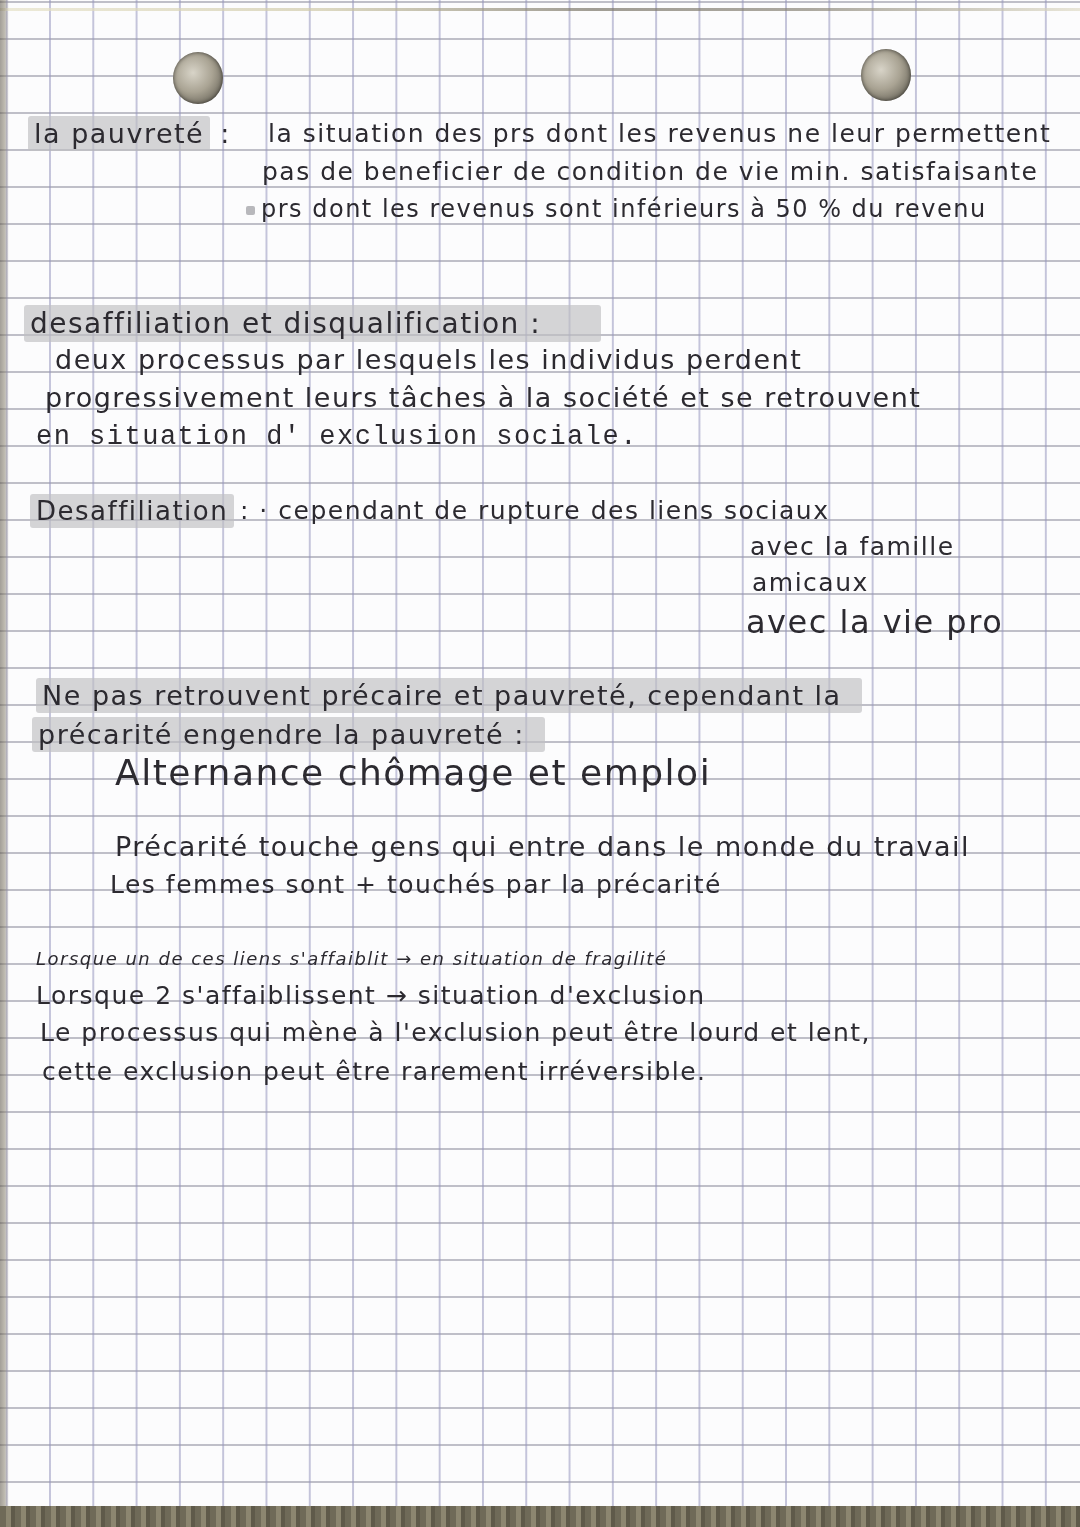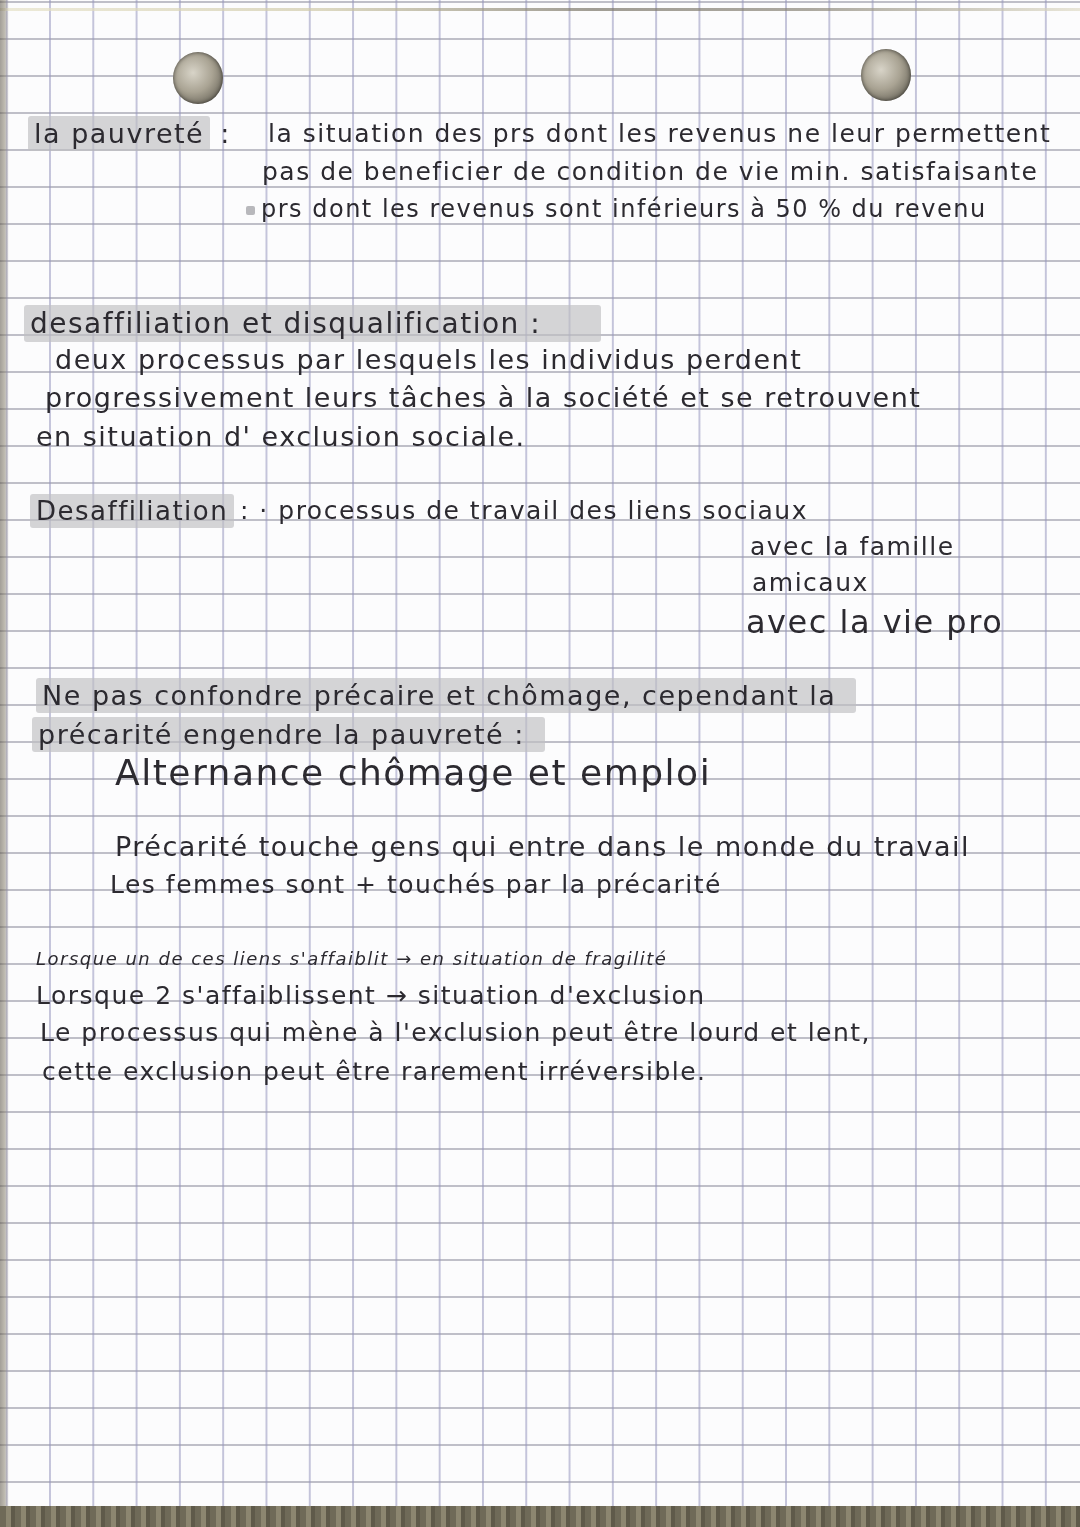--- a/index.html
+++ b/index.html
@@ -67,32 +67,32 @@
   <div class="text" style="left:262px; top:155px; font-size:25px;">pas de beneficier de condition de vie min. satisfaisante</div>
   <div class="text" style="left:246px; top:192px; font-size:24px;">
     <span class="dot"></span><span>prs dont les revenus sont inférieurs à 50 % du revenu</span>
   </div>
 
   <div class="text" style="left:24px; top:307px; font-size:28px;">
     <span class="hl" style="padding-right:60px;">desaffiliation et disqualification :</span>
   </div>
   <div class="text" style="left:55px; top:343px;">deux processus par lesquels les individus perdent</div>
   <div class="text" style="left:45px; top:381px;">progressivement leurs tâches à la société et se retrouvent</div>
-  <div class="text" style="left:36px; top:420px;">en situation d' exclusion sociale.</div>
+  <div class="text" style="left:36px; top:420px;font-family:Liberation Mono, monospace;">en situation d' exclusion sociale.</div>
 
   <div class="text" style="left:30px; top:494px; font-size:26px;">
     <span class="hl">Desaffiliation</span>
   </div>
-  <div class="text" style="left:240px; top:494px; font-size:25px;">: · processus de travail des liens sociaux</div>
+  <div class="text" style="left:240px; top:494px; font-size:25px;">: · cependant de rupture des liens sociaux</div>
   <div class="text" style="left:750px; top:530px; font-size:25px;">avec la famille</div>
   <div class="text" style="left:752px; top:566px; font-size:25px;">amicaux</div>
   <div class="text" style="left:746px; top:605px; font-size:32px;">avec la vie pro</div>
 
   <div class="text" style="left:36px; top:679px; font-size:27px;">
-    <span class="hl" style="padding-right:20px;">Ne pas confondre précaire et chômage, cependant la</span>
+    <span class="hl" style="padding-right:20px;">Ne pas retrouvent précaire et pauvreté, cependant la</span>
   </div>
   <div class="text" style="left:32px; top:718px; font-size:27px;">
     <span class="hl" style="padding-right:20px;">précarité engendre la pauvreté :</span>
   </div>
   <div class="text" style="left:115px; top:756px; font-size:36px;">Alternance chômage et emploi</div>
   <div class="text" style="left:115px; top:830px; font-size:27px;">Précarité touche gens qui entre dans le monde du travail</div>
   <div class="text" style="left:110px; top:868px; font-size:25px;">Les femmes sont + touchés par la précarité</div>
 
   <div class="text" style="left:36px; top:942px; font-size:18px;font-style:italic;">Lorsque un de ces liens s'affaiblit → en situation de fragilité</div>
   <div class="text" style="left:36px; top:979px; font-size:25px;">Lorsque 2 s'affaiblissent → situation d'exclusion</div>

